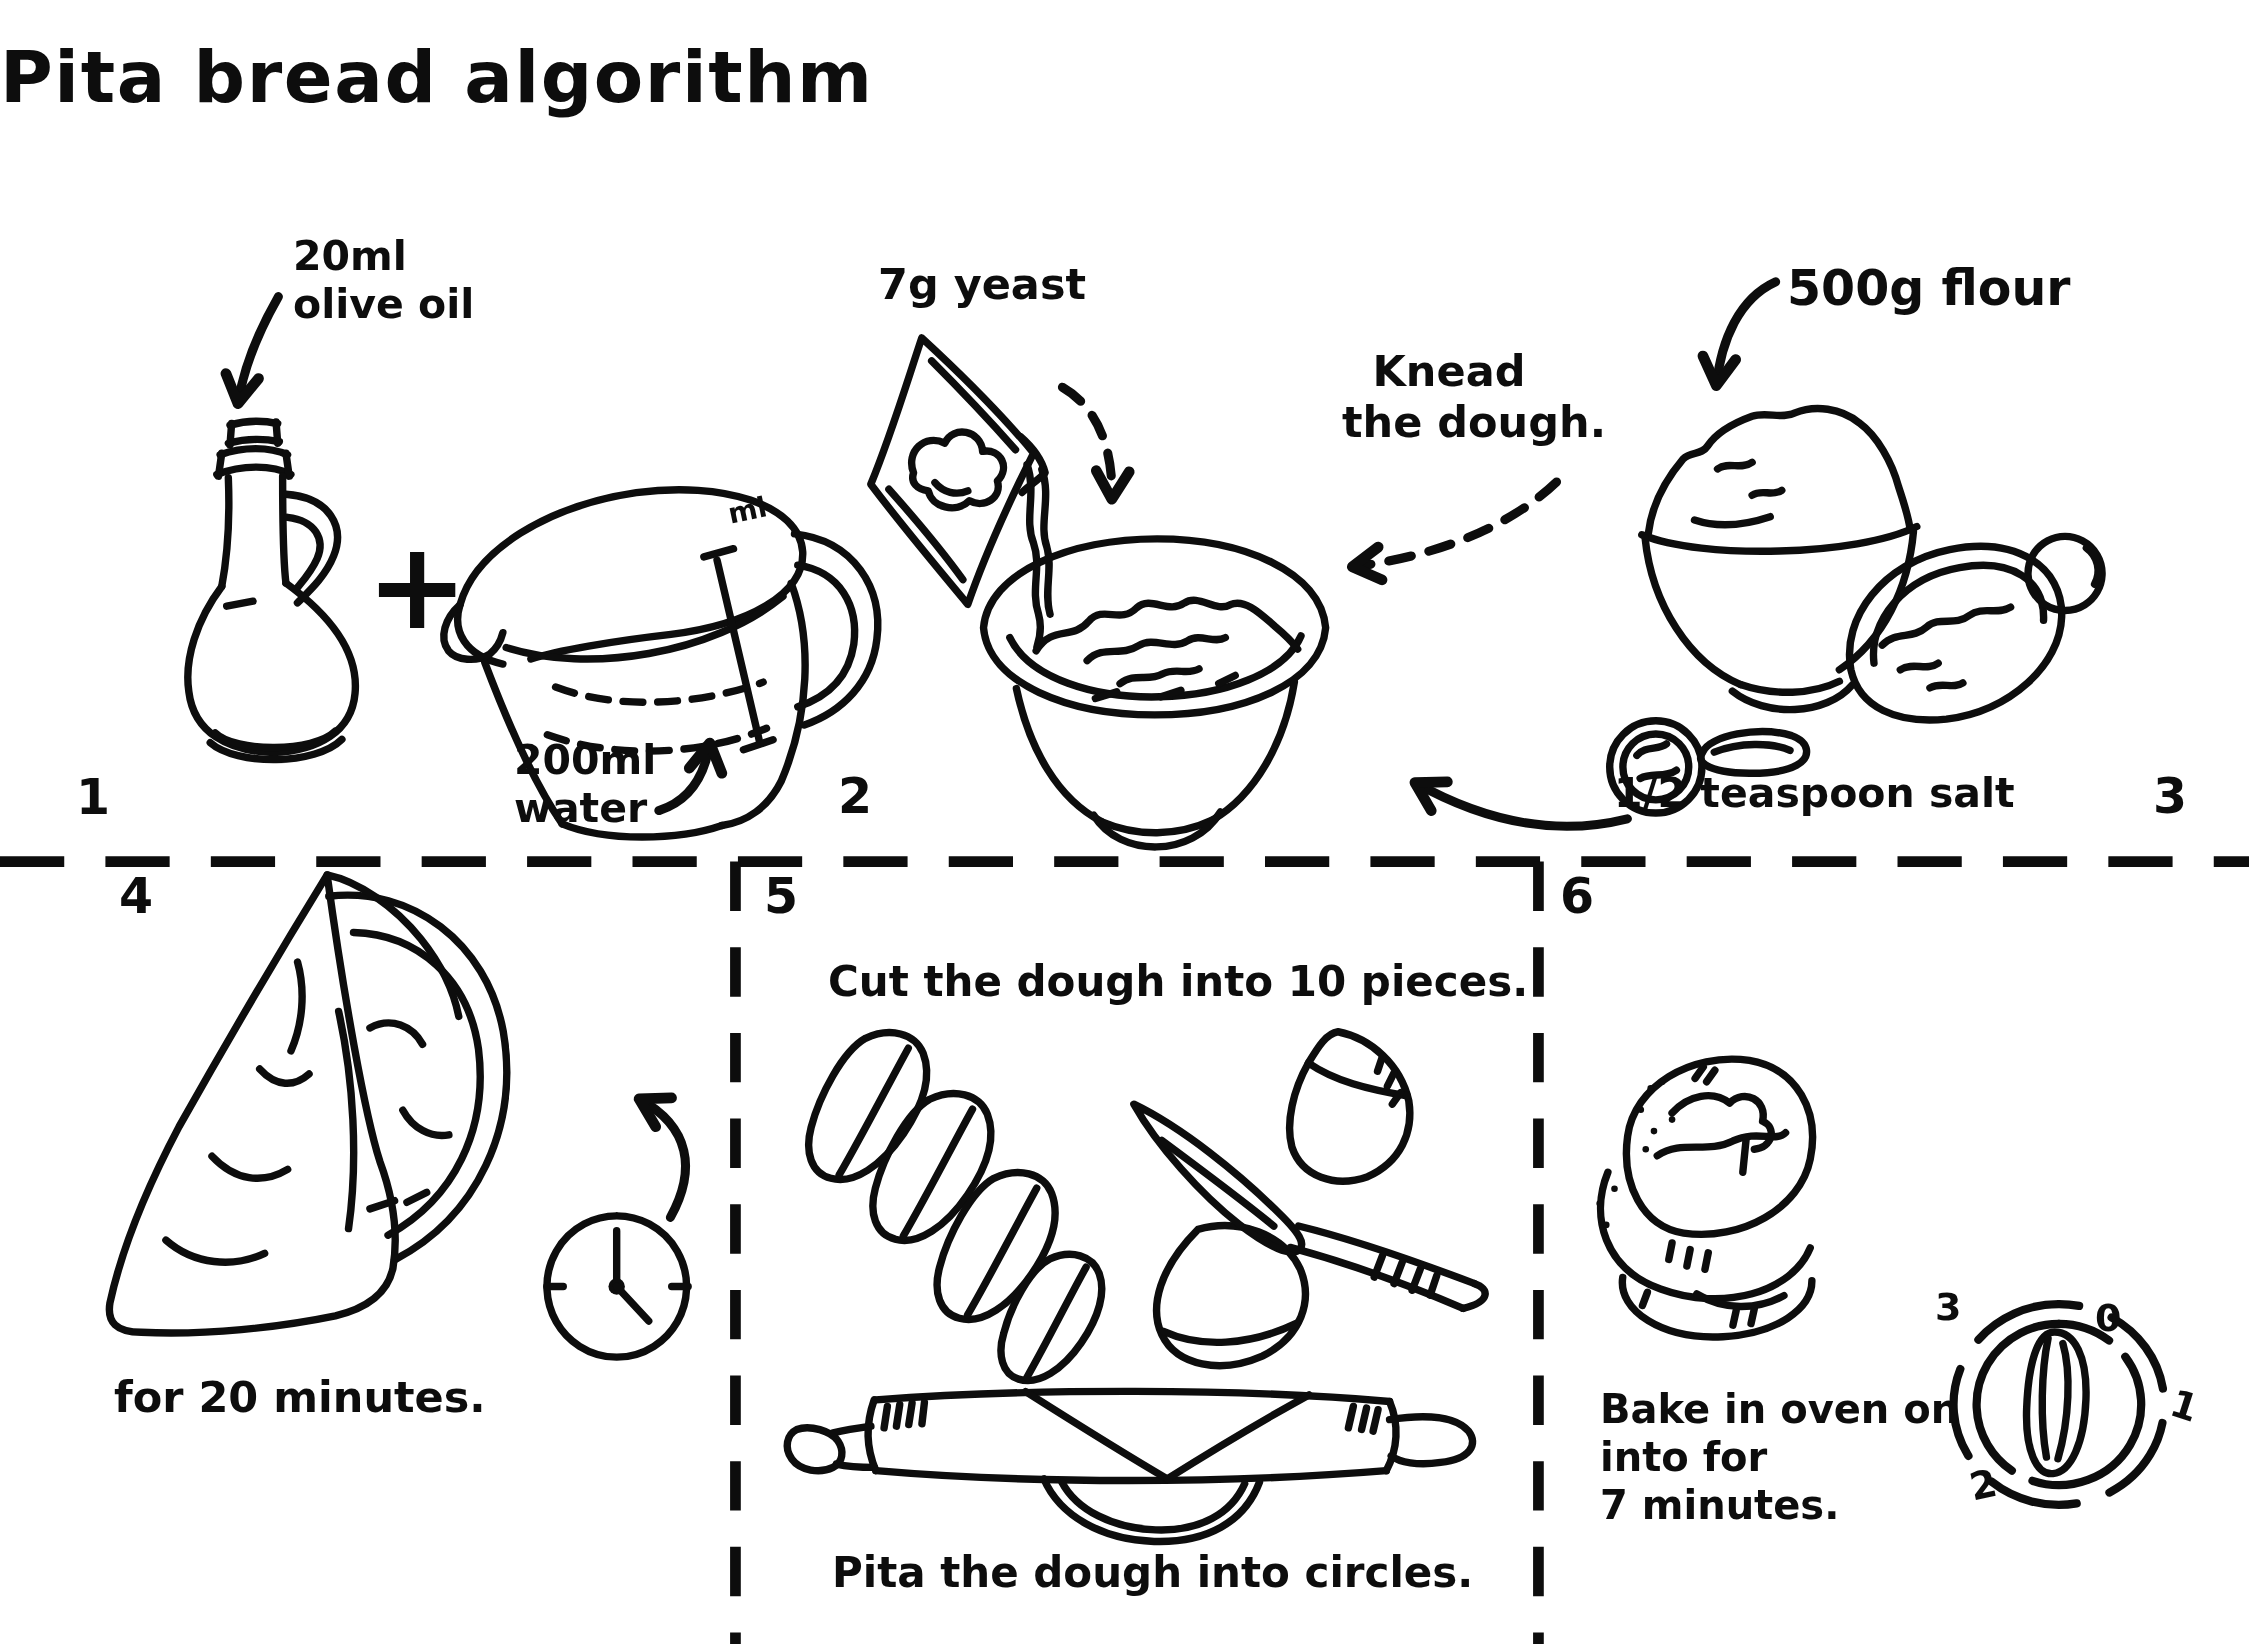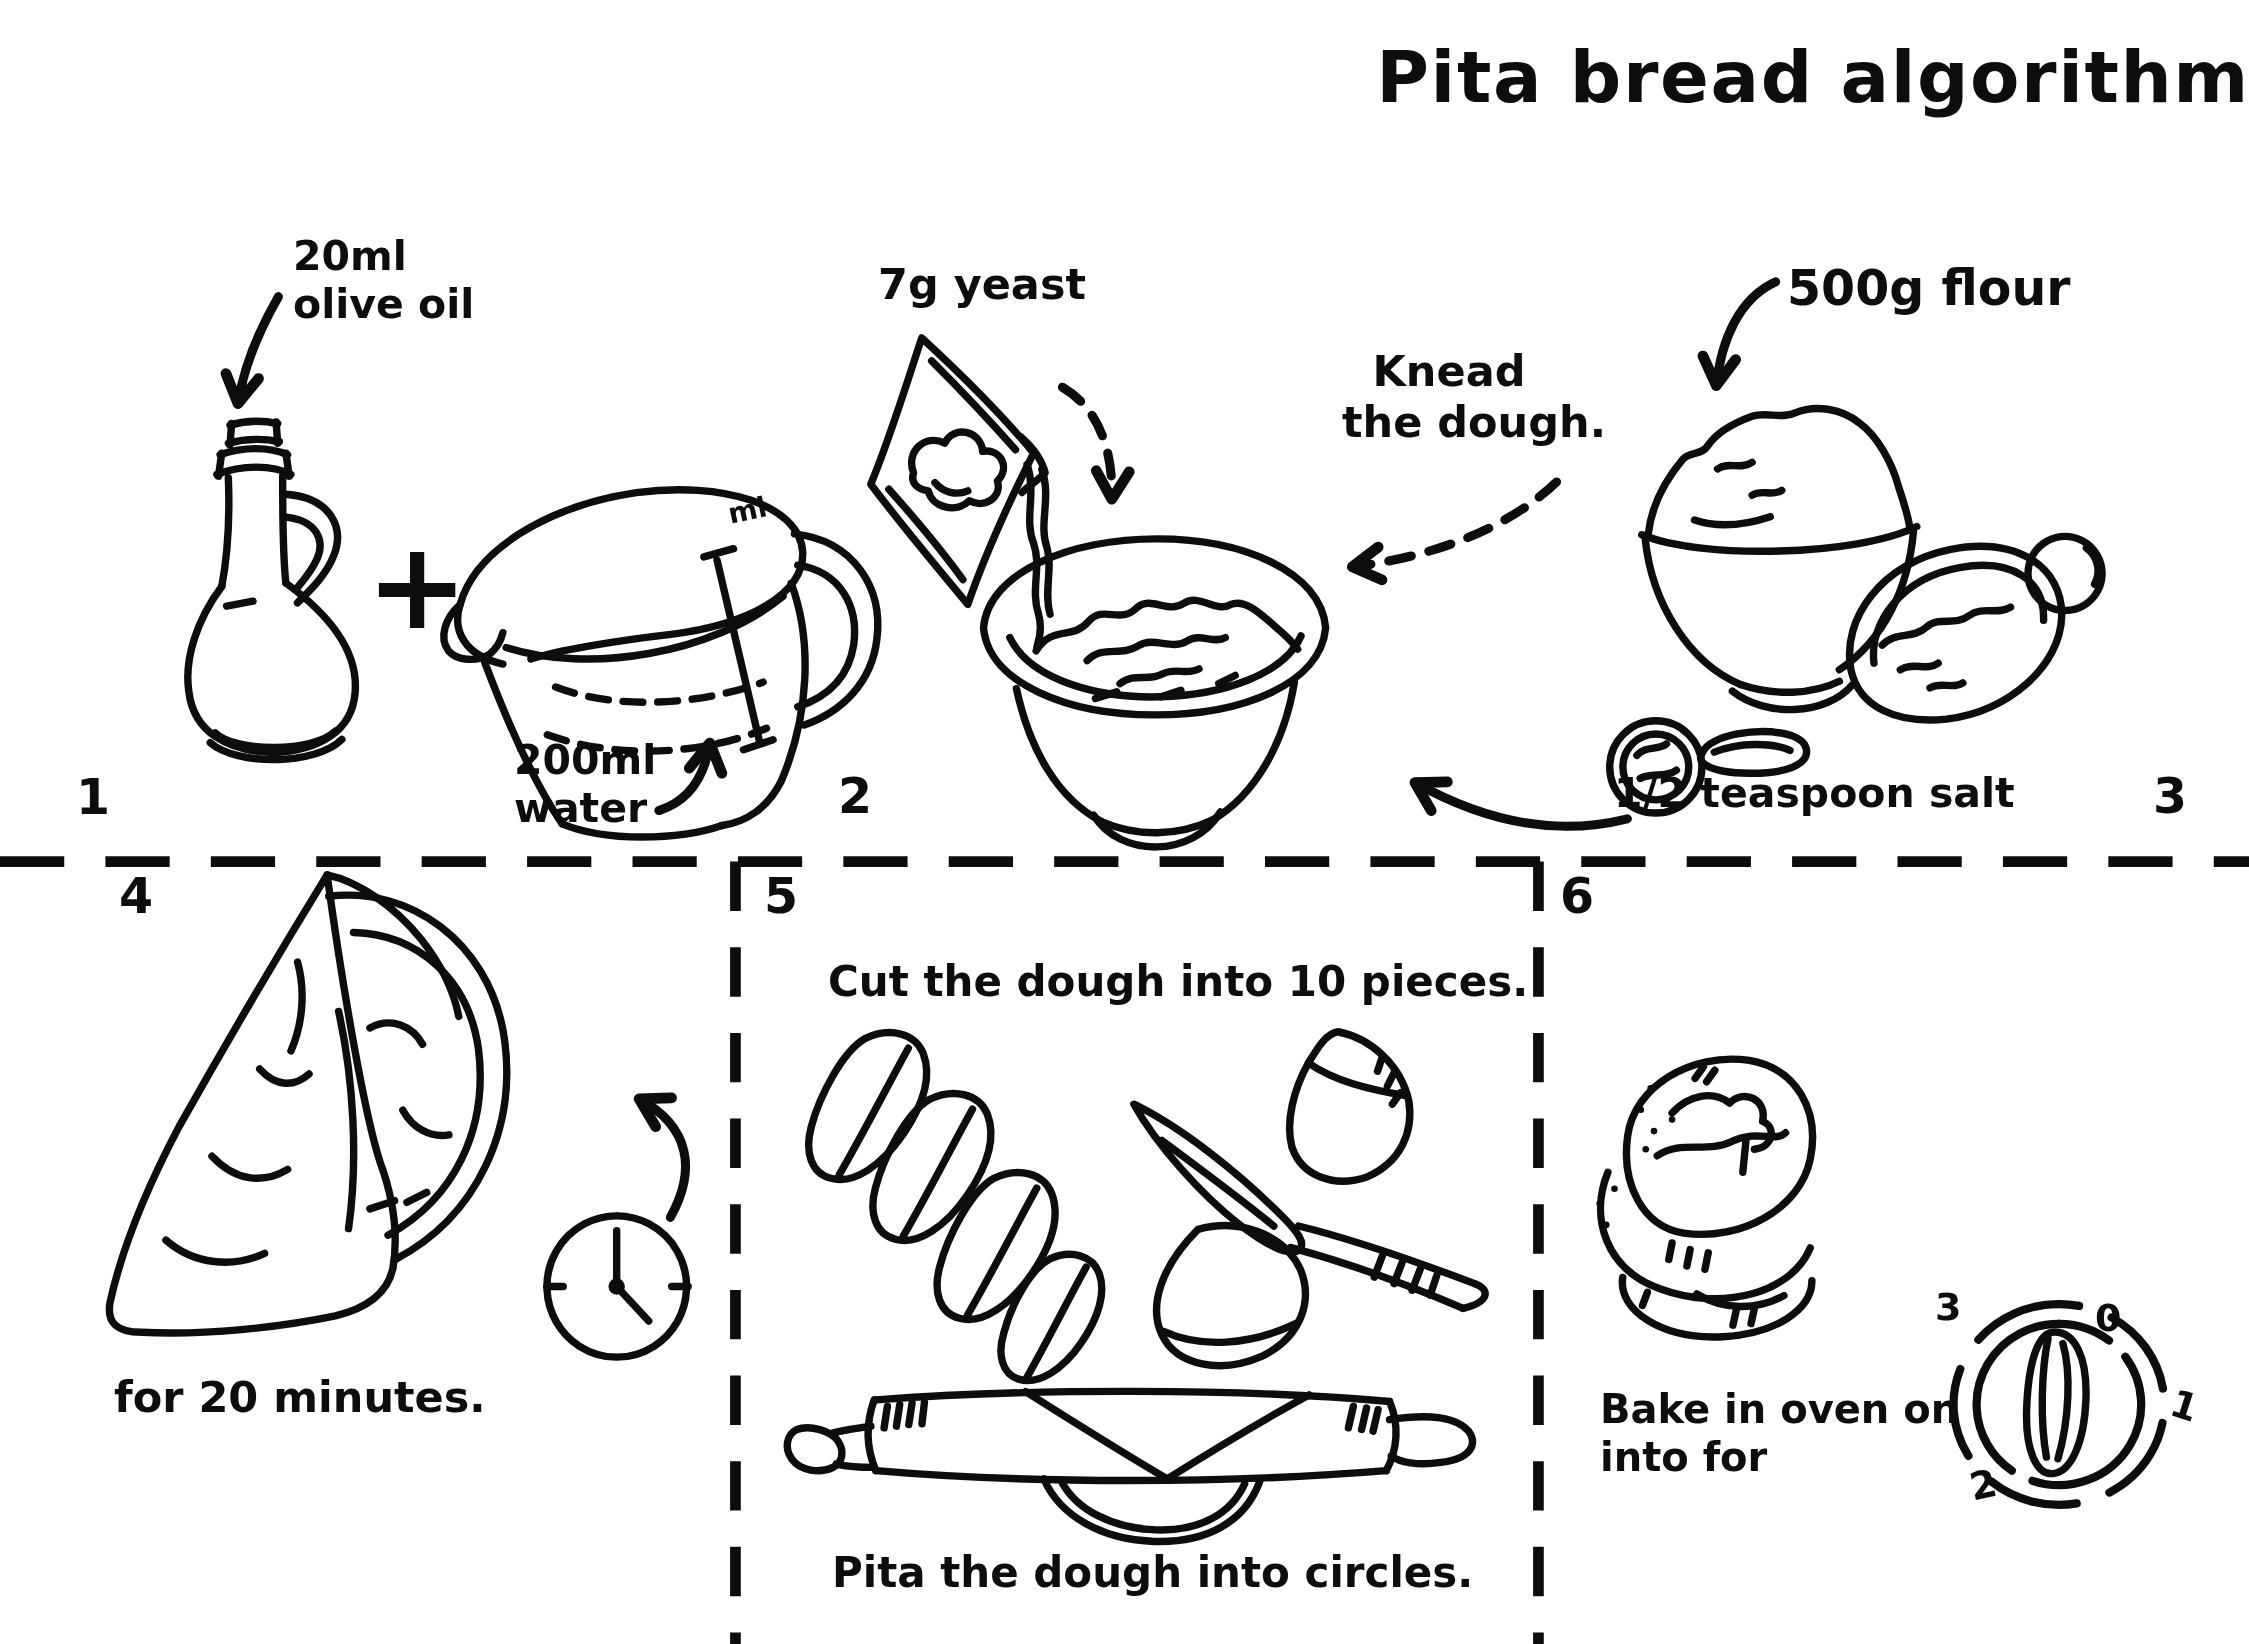--- a/index.html
+++ b/index.html
@@ -1,21 +1,21 @@
 <!DOCTYPE html>
 <html style="font-size:13px"><head>
 <meta charset="utf-8">
 <style>
   html,body{margin:0;padding:0;background:#ffffff;}
   .page{position:relative;width:2250px;height:1645px;background:#ffffff;
         font-family:"DejaVu Sans",sans-serif;color:#0d0d0d;overflow:hidden;}
   .t{position:absolute;font-weight:bold;white-space:nowrap;color:#0d0d0d;}
   .ln{display:block;}
   .ctr{text-align:center;}
-  .title{font-size:72px;letter-spacing:1.6px;left:0;right:0;text-align:right;top:35px;}
+  .title{font-size:72px;letter-spacing:1.6px;left:0;right:0;text-align:left;top:35px;}
   .num{font-size:49px;}
   .lab{font-size:41px;line-height:1.18;}
   .cap{font-size:41px;line-height:1.2;}
   svg.art{position:absolute;overflow:visible;}
   svg.art path, svg.art line{stroke:#0d0d0d;fill:none;stroke-linecap:round;stroke-linejoin:round;stroke-width:9;}
   svg.art .w7 path, path.w7{stroke-width:7;}
   svg.art .dot{fill:#0d0d0d;stroke:none;}
   svg.overlay{position:absolute;left:0;top:0;pointer-events:none;}
   svg.overlay path{stroke:#0d0d0d;fill:none;stroke-width:11;stroke-linecap:round;stroke-linejoin:round;}
   svg.overlay path.div{stroke-width:13;stroke-linecap:butt;}
@@ -284,20 +284,21 @@
     </svg>
 
     <div class="t" style="left:1935px;top:1285px;font-size:38px;">3</div>
     <div class="t" style="left:2095px;top:1296px;font-size:38px;">0</div>
     <div class="t" style="left:2171px;top:1384px;font-size:38px;transform:rotate(18deg);">1</div>
     <div class="t" style="left:1970px;top:1463px;font-size:38px;transform:rotate(-12deg);">2</div>
 
     <div class="t cap" style="left:1600px;top:1385px;font-size:40px;">
       <span class="ln">Bake in oven on</span>
       <span class="ln">into for</span>
+      <span class="ln">7 minutes.</span>
     </div>
   </div>
 
   <svg class="overlay" width="2250" height="1645" viewBox="0 0 2732 1997">
     <defs>
       <marker id="ah" markerUnits="userSpaceOnUse" markerWidth="90" markerHeight="90" refX="0" refY="0" orient="auto" overflow="visible">
         <path d="M-34,-20 L0,0 L-34,20" style="fill:none;stroke:#0d0d0d;stroke-width:13;"></path>
       </marker>
     </defs>
 

